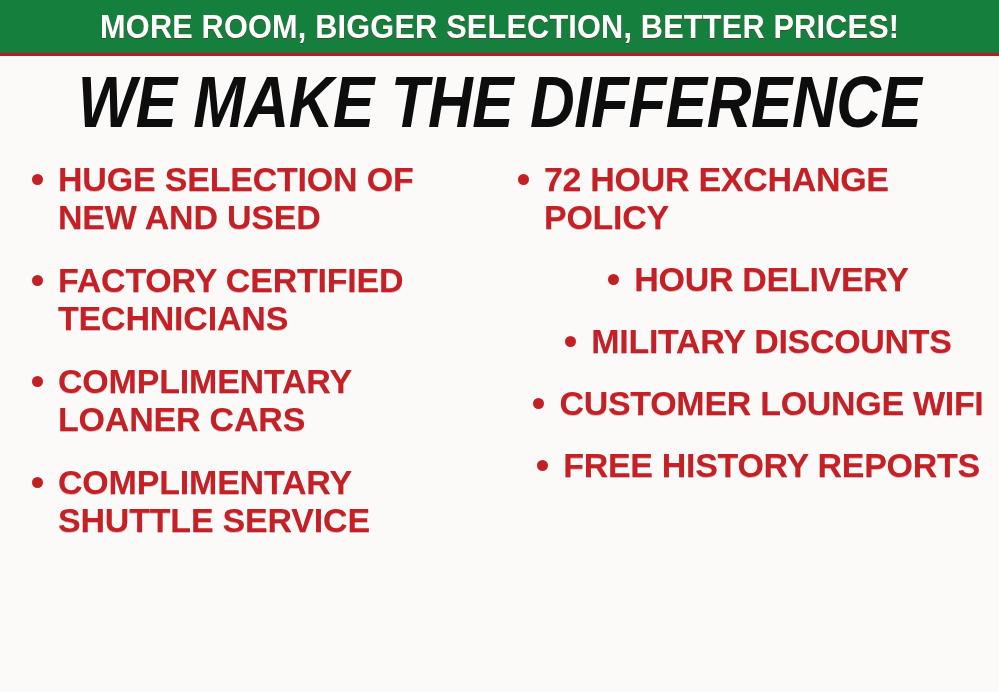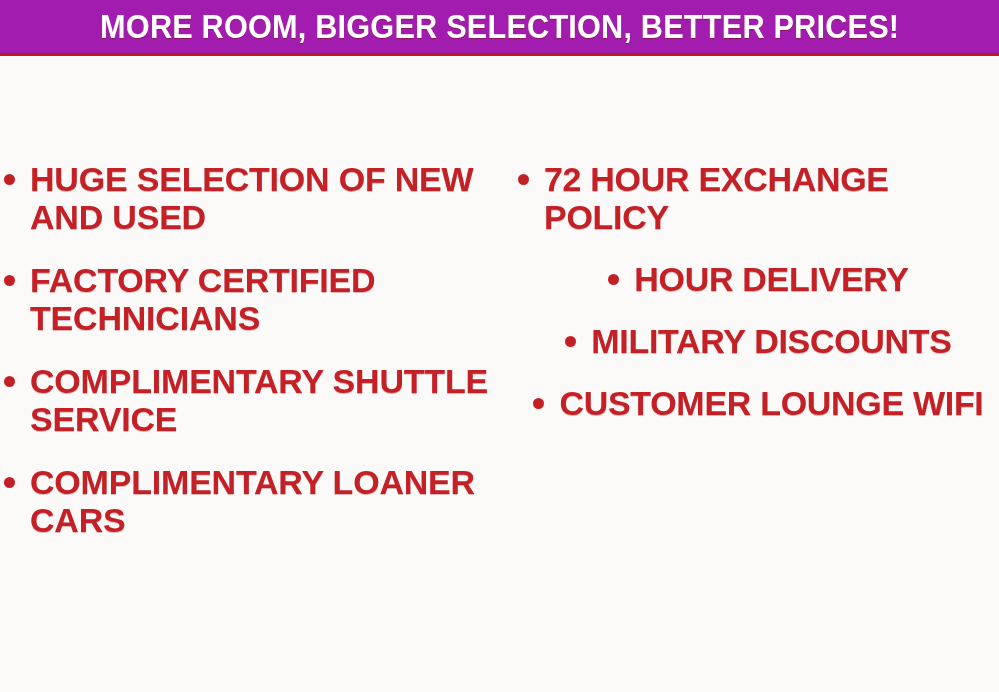--- a/index.html
+++ b/index.html
@@ -22,21 +22,21 @@
     overflow: hidden;
   }
 
   
   .banner {
     position: absolute;
     left: 0;
     top: 0;
     width: 999px;
     height: 56px;
-    background: #a21caf;
+    background: #15803d;
     border-bottom: 3px solid #b81c23;
     box-sizing: border-box;
     display: flex;
     align-items: center;
     justify-content: center;
   }
   .banner-text {
     color: #ffffff;
     font-family: "Liberation Sans Narrow", "Liberation Sans", sans-serif;
     font-weight: bold;
@@ -80,21 +80,21 @@
     height: 532px;
   }
   .col {
     position: absolute;
     top: 0;
     box-sizing: border-box;
   }
   .col-left {
     left: 0;
     width: 500px;
-    padding-left: 4px;
+    padding-left: 32px;
   }
   .col-right {
     left: 500px;
     width: 499px;
     padding-left: 18px;
   }
 
   .bullet-item {
     display: flex;
     align-items: flex-start;
@@ -127,46 +127,49 @@
 </style>
 </head>
 <body>
 
 <div id="poster">
 
   <div class="banner">
     <span class="banner-text">MORE ROOM, BIGGER SELECTION, BETTER PRICES!</span>
   </div>
 
+  <div class="headline">
+    <span class="headline-text">WE MAKE THE DIFFERENCE</span>
+  </div>
 
   <div class="columns">
 
     <div class="col col-left">
 
       <div class="bullet-item">
         <span class="bullet-dot"></span>
         <span class="bullet-label">HUGE SELECTION OF NEW AND USED</span>
       </div>
 
 
       <div class="bullet-item">
         <span class="bullet-dot"></span>
         <span class="bullet-label">FACTORY CERTIFIED TECHNICIANS</span>
       </div>
 
       <div class="bullet-item">
         <span class="bullet-dot"></span>
+        <span class="bullet-label">COMPLIMENTARY LOANER CARS</span>
+      </div>
+
+      <div class="bullet-item">
+        <span class="bullet-dot"></span>
         <span class="bullet-label">COMPLIMENTARY SHUTTLE SERVICE</span>
       </div>
 
-      <div class="bullet-item">
-        <span class="bullet-dot"></span>
-        <span class="bullet-label">COMPLIMENTARY LOANER CARS</span>
-      </div>
-
     </div>
 
     <div class="col col-right">
 
       <div class="bullet-item">
         <span class="bullet-dot"></span>
         <span class="bullet-label">72 HOUR EXCHANGE POLICY</span>
       </div>
 
       <div class="bullet-item">
@@ -178,18 +181,22 @@
         <span class="bullet-dot"></span>
         <span class="bullet-label">MILITARY DISCOUNTS</span>
       </div>
 
       <div class="bullet-item">
         <span class="bullet-dot"></span>
         <span class="bullet-label">CUSTOMER LOUNGE WIFI</span>
       </div>
 
 
+      <div class="bullet-item">
+        <span class="bullet-dot"></span>
+        <span class="bullet-label">FREE HISTORY REPORTS</span>
+      </div>
 
     </div>
 
   </div>
 
 </div>
 
 </body></html>

